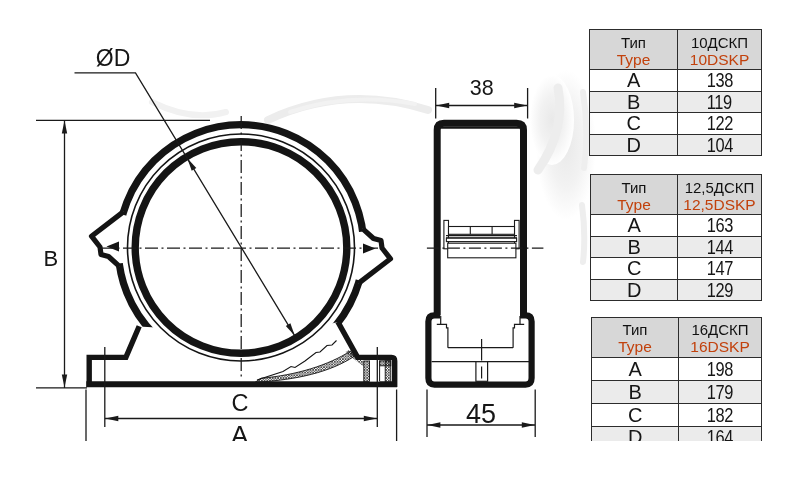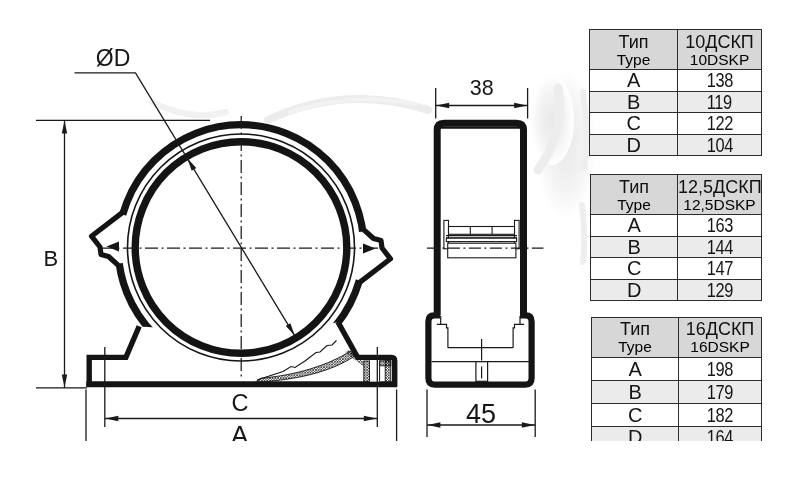--- a/index.html
+++ b/index.html
@@ -3,22 +3,22 @@
 <meta charset="utf-8">
 <style>
   html,body{margin:0;padding:0;background:#fff;}
   #stage{position:relative;width:800px;height:441px;background:#fff;overflow:hidden;
          font-family:"Liberation Sans", sans-serif;}
   svg{position:absolute;left:0;top:0;}
   .tbl{position:absolute;border-collapse:collapse;table-layout:fixed;}
   .tbl td{border:1.6px solid #2c2c2c;text-align:center;vertical-align:middle;padding:0;
           font-size:20px;letter-spacing:-0.5px;color:#161616;line-height:20px;}
   .tbl .hd{background:#d7d7d7;height:39px;}
-  .hd .l1{display:block;font-size:18px;letter-spacing:0;line-height:19px;color:#111;}
-  .hd .l2{display:block;font-size:15.5px;letter-spacing:0;line-height:15px;color:#000000;}
+  .hd .l1{display:block;font-size:15px;letter-spacing:0;line-height:19px;color:#111;}
+  .hd .l2{display:block;font-size:15.5px;letter-spacing:0;line-height:15px;color:#c2410c;}
   .alt{background:#ebebeb;}
   .v{display:inline-block;transform:scaleX(0.82);}
 </style>
 </head>
 <body>
 <div id="stage">
 <svg width="800" height="500" viewBox="0 0 800 500">
   <defs>
     <radialGradient id="softg">
       <stop offset="0%" stop-color="#e9e9e9"></stop>

